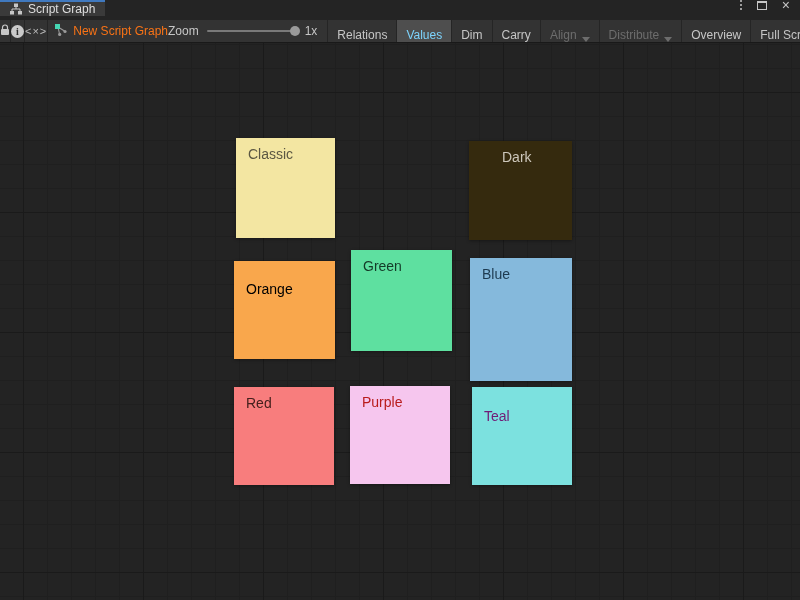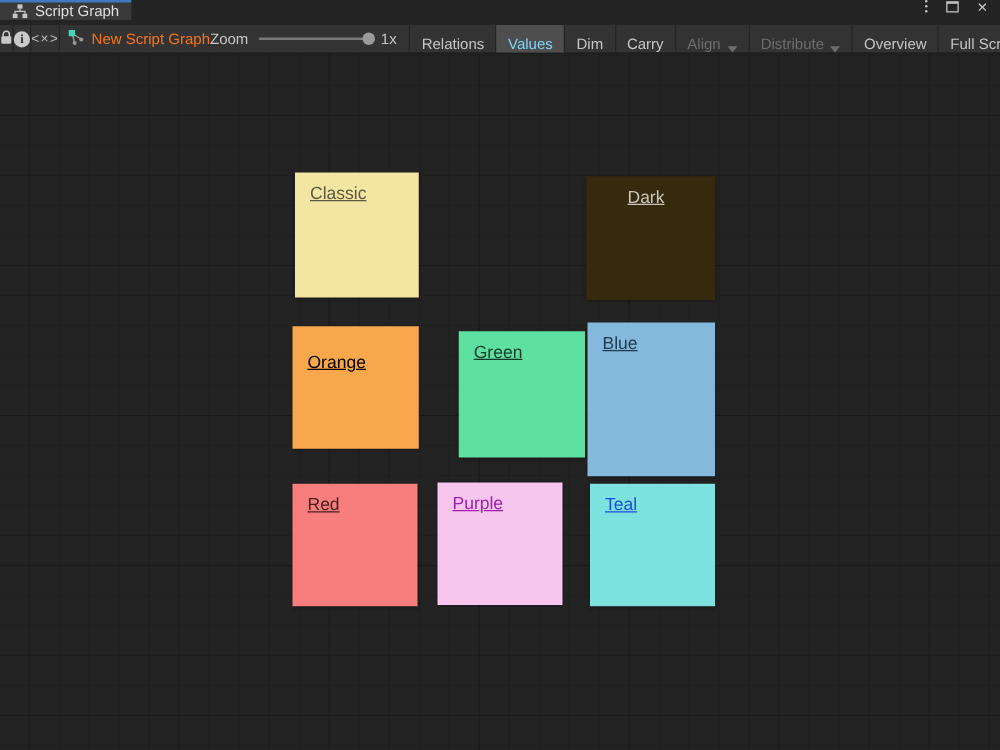--- a/index.html
+++ b/index.html
@@ -57,21 +57,21 @@
     background-color:#232323;
     background-image:
       linear-gradient(#1a1a1a 1px, transparent 1px),
       linear-gradient(90deg,#1a1a1a 1px, transparent 1px),
       linear-gradient(#1f1f1f 1px, transparent 1px),
       linear-gradient(90deg,#1f1f1f 1px, transparent 1px);
     background-size:120px 120px,120px 120px,24px 24px,24px 24px;
     background-position:23px 49px,23px 49px,23px 1px,23px 1px;
   }
   .note{position:absolute;box-shadow:0 1px 3px rgba(0,0,0,0.35);}
-  .note-label{padding:8px 12px;font-size:14px;text-decoration:underline;}
+  .note-label{padding:8px 12px;font-size:14px;}
 </style>
 </head>
 <body>
 
 <div class="window">
 
   <div class="titlebar">
     <div class="tab">
       <span class="tab-icon">
         <svg width="12" height="12" viewBox="0 0 12 12">
@@ -163,30 +163,30 @@
   <div class="canvas" id="canvas">
       <div class="note" style="left: 236px; top: 95px; width: 99px; height: 100px; background: rgb(243, 230, 162);">
         <div class="note-label" style="color: rgb(91, 87, 67);">Classic</div>
       </div>
       <div class="note" style="left: 469px; top: 98px; width: 103px; height: 99px; background: rgb(53, 42, 14);">
         <div class="note-label" style="color: rgb(205, 199, 187); margin-left: 21px;">Dark</div>
       </div>
       <div class="note" style="left: 234px; top: 218px; width: 101px; height: 98px; background: rgb(249, 167, 76);">
         <div class="note-label" style="color: #000000; margin-top: 12px;">Orange</div>
       </div>
-      <div class="note" style="left: 351px; top: 222px; width: 101px; height: 101px; background: rgb(94, 224, 160); margin-left: 16px;">
+      <div class="note" style="left: 351px; top: 207px; width: 101px; height: 101px; background: rgb(94, 224, 160);">
         <div class="note-label" style="color: rgb(20, 58, 40);">Green</div>
       </div>
       <div class="note" style="left: 470px; top: 215px; width: 102px; height: 123px; background: rgb(133, 185, 220);">
         <div class="note-label" style="color: rgb(29, 58, 80);">Blue</div>
       </div>
       <div class="note" style="left: 234px; top: 344px; width: 100px; height: 98px; background: rgb(248, 125, 125);">
         <div class="note-label" style="color: rgb(69, 32, 29);">Red</div>
       </div>
       <div class="note" style="left: 350px; top: 343px; width: 100px; height: 98px; background: rgb(246, 198, 238);">
-        <div class="note-label" style="color: #a21caf;">Purple</div>
+        <div class="note-label" style="color: #b91c1c;">Purple</div>
       </div>
       <div class="note" style="left: 472px; top: 344px; width: 100px; height: 98px; background: rgb(124, 225, 223);">
-        <div class="note-label" style="color: #1d4ed8;">Teal</div>
+        <div class="note-label" style="color: #701a75; margin-top: 13px;">Teal</div>
       </div>
     </div>
 
 </div>
 
 </body></html>

